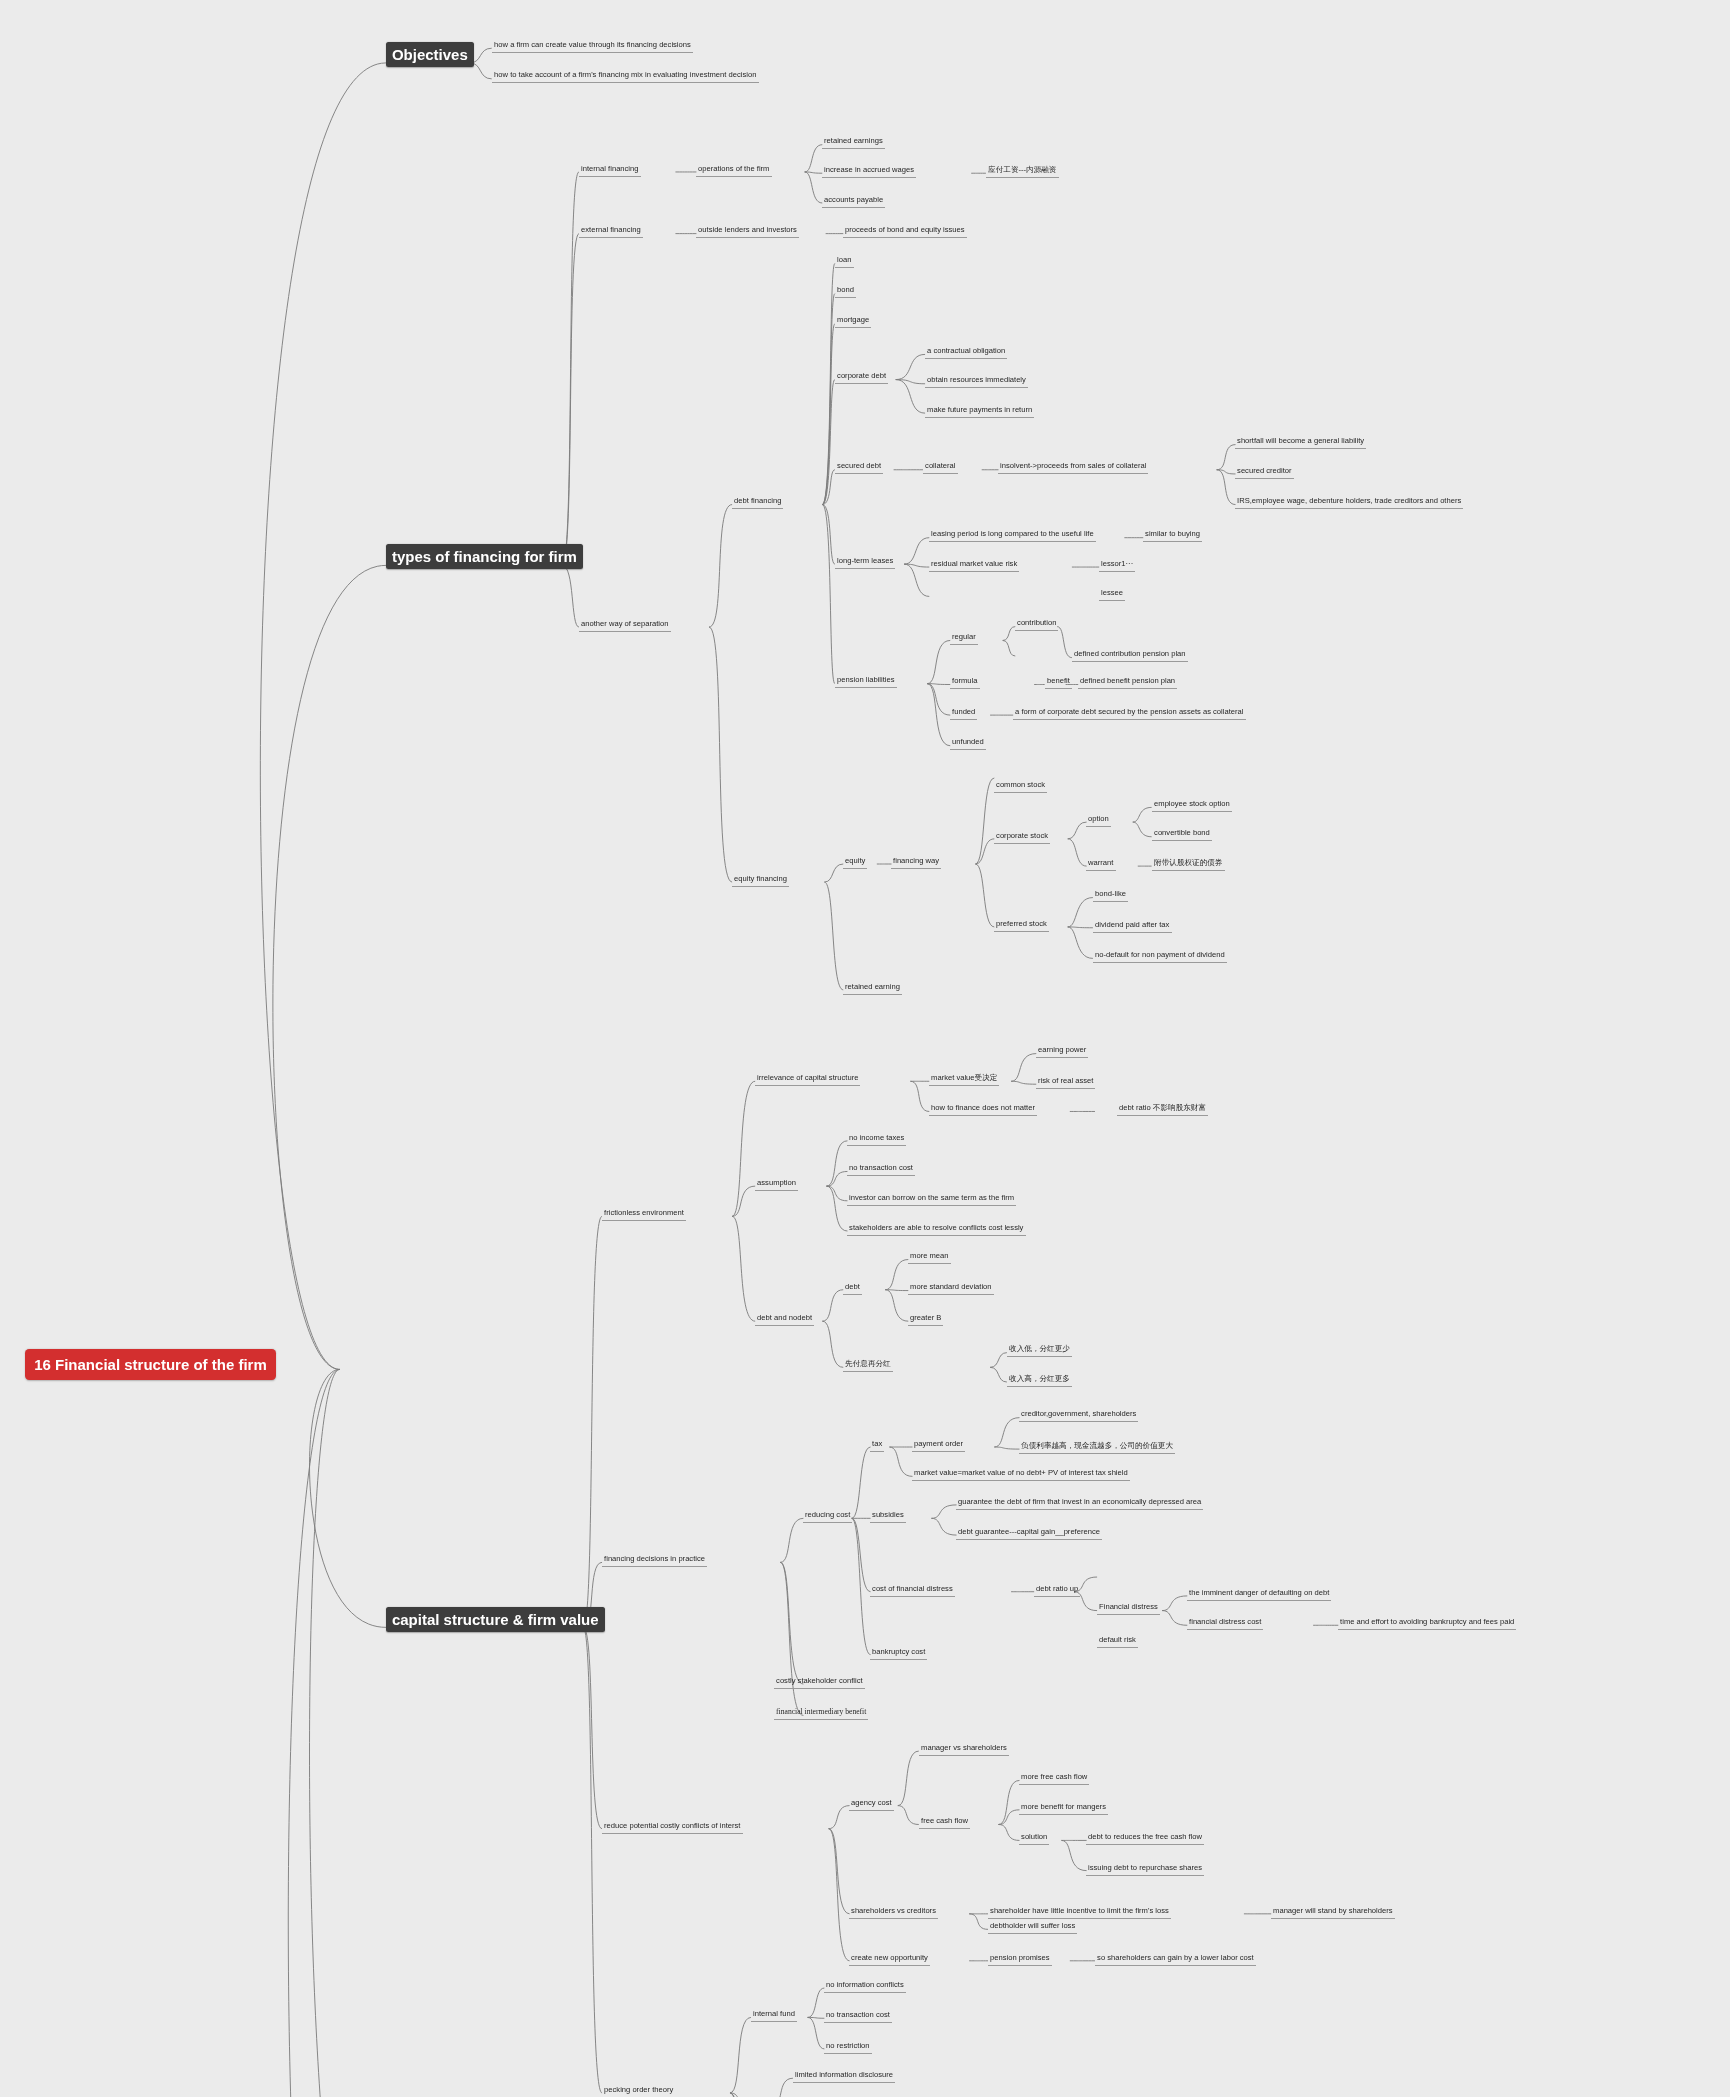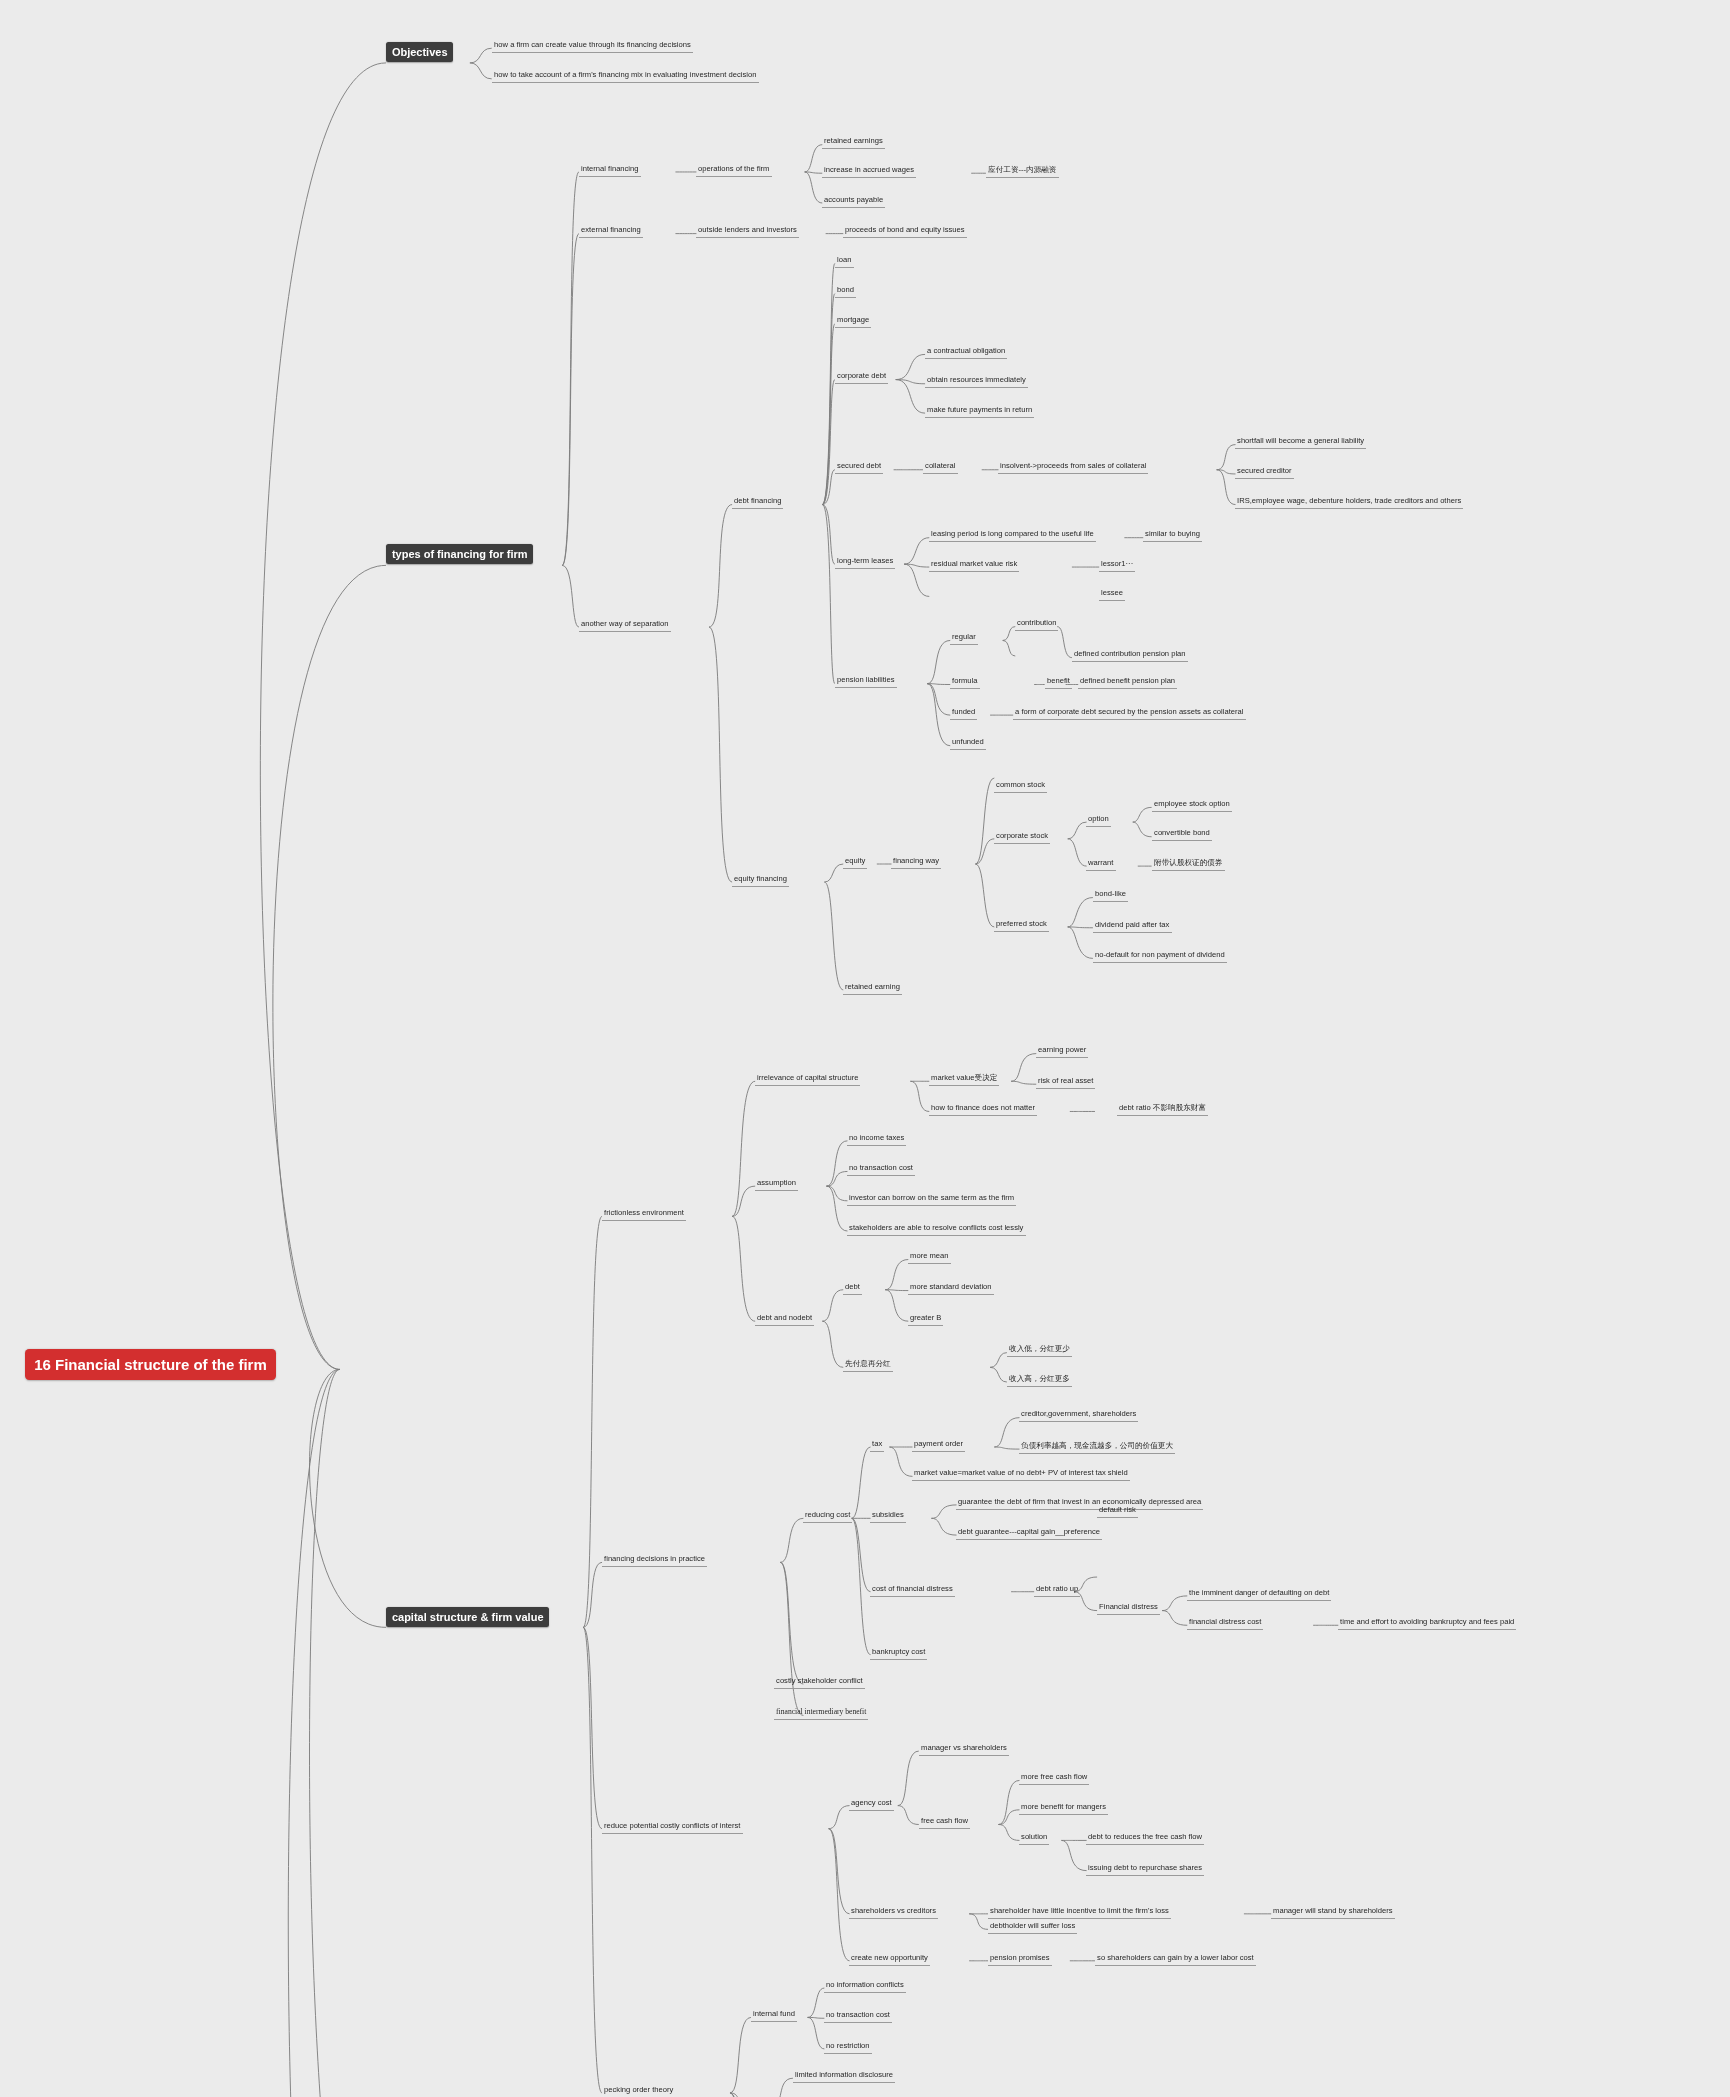--- a/index.html
+++ b/index.html
@@ -26,21 +26,21 @@
     font-size:15px;
     font-weight:bold;
     padding:6.7px 9.2px;
     box-shadow:0 0.8px 1.7px rgba(0,0,0,.25);
   }
   
   .lvl1{
     background:#3d3d3d;
     color:#ffffff;
     border-radius:2.5px;
-    font-size:11px;
+    font-size:15px;
     font-weight:bold;
     padding:3.8px 5.9px;
     box-shadow:0 0.4px 1.3px rgba(0,0,0,.3);
   }
   
   .leaf{
     color:#262626;
     font-size:7.6px;
     padding:1.3px 2.1px 2.1px 2.1px;
     border-bottom:0.6px solid #9a9a9a;
@@ -345,21 +345,21 @@
   <div class="node leaf" style="left:1019px;top:1409px;">creditor,government, shareholders</div>
   <div class="node leaf" style="left:1019px;top:1441px;">负债利率越高，现金流越多，公司的价值更大</div>
   <div class="node leaf" style="left:912px;top:1468px;">market value=market value of no debt+ PV of interest tax shield</div>
 
   <div class="node leaf" style="left:870px;top:1510px;">subsidies</div>
   <div class="node leaf" style="left:956px;top:1497px;">guarantee the debt of firm that invest in an economically depressed area</div>
   <div class="node leaf" style="left:956px;top:1527px;">debt guarantee---capital gain__preference</div>
 
   <div class="node leaf" style="left:870px;top:1584px;">cost of financial distress</div>
   <div class="node leaf" style="left:1034px;top:1584px;">debt ratio up</div>
-  <div class="node leaf" style="left:1097px;top:1505px;">default risk</div>
+  <div class="node leaf" style="left:1097px;top:1635px;">default risk</div>
   <div class="node leaf" style="left:1097px;top:1602px;">Financial distress</div>
   <div class="node leaf" style="left:1187px;top:1588px;">the imminent danger of defaulting on debt</div>
   <div class="node leaf" style="left:1187px;top:1617px;">financial distress cost</div>
   <div class="node leaf" style="left:1338px;top:1617px;">time and effort to avoiding bankruptcy and fees paid</div>
   <div class="node leaf" style="left:870px;top:1647px;">bankruptcy cost</div>
 
   <div class="node leaf" style="left:774px;top:1676px;">costly stakeholder conflict</div>
   <div class="node leaf" style="left:774px;top:1707px;font-family:Liberation Serif, serif;">financial intermediary benefit</div>
 
   <div class="node leaf" style="left:602px;top:1821px;">reduce potential costly conflicts of interst</div>

